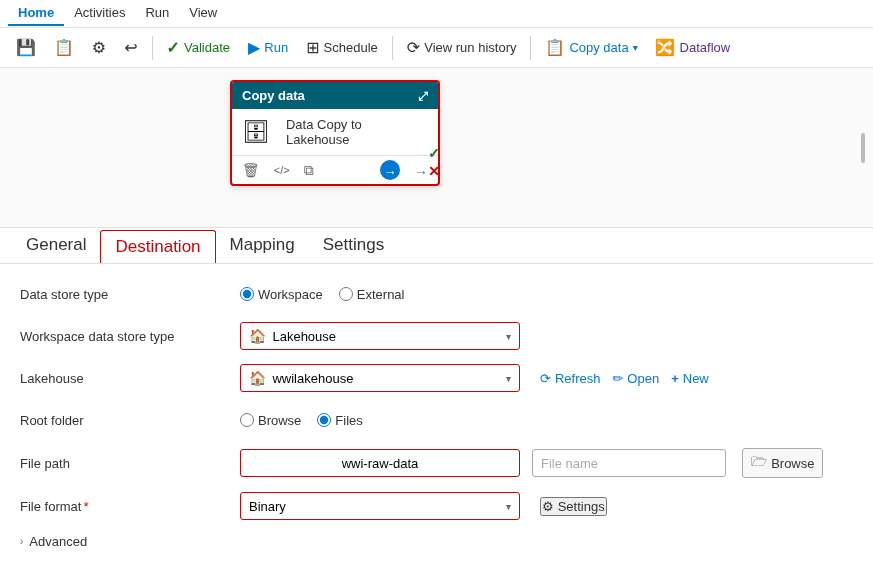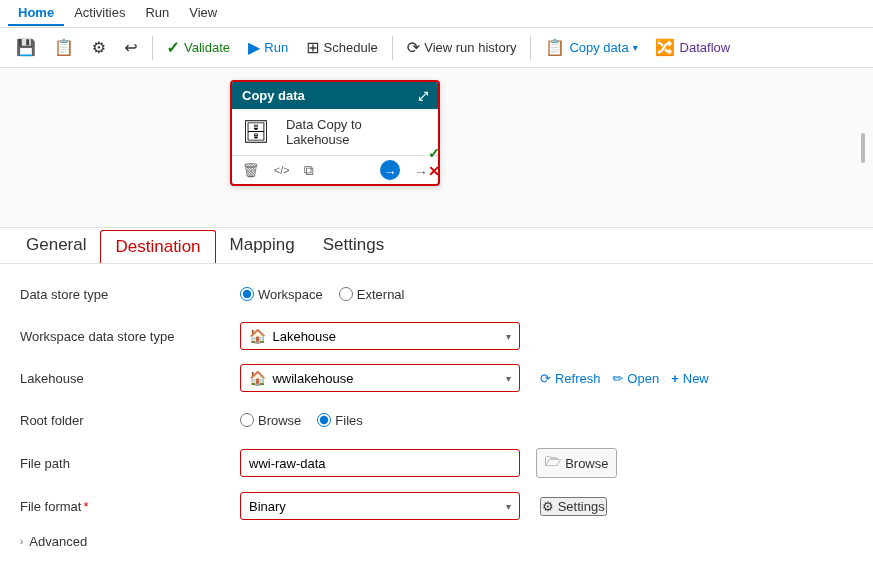--- a/index.html
+++ b/index.html
@@ -239,21 +239,22 @@
           <input type="radio" name="rootfolder" class="radio-input" checked="" style="">
           <span>Files</span>
         </label>
       </div>
     </div>
   </div>
 
   <div class="form-row">
     <div class="form-label">File path</div>
     <div class="form-control">
-      <input type="text" class="text-input" value="wwi-raw-data" style="border-color: rgb(208, 0, 0);">
+      <input type="text" class="text-input" value="wwi-raw-data" style="border-color: rgb(208, 0, 0); text-align: center;">
+      <input type="text" class="text-input-normal" placeholder="File name" style="margin-left: 4px;">
       <button class="browse-btn">
         <span>🗁</span>
         <span>Browse</span>
       </button>
     </div>
   </div>
 
   <div class="form-row">
     <div class="form-label">
       <span>File format</span><span class="required">*</span>

